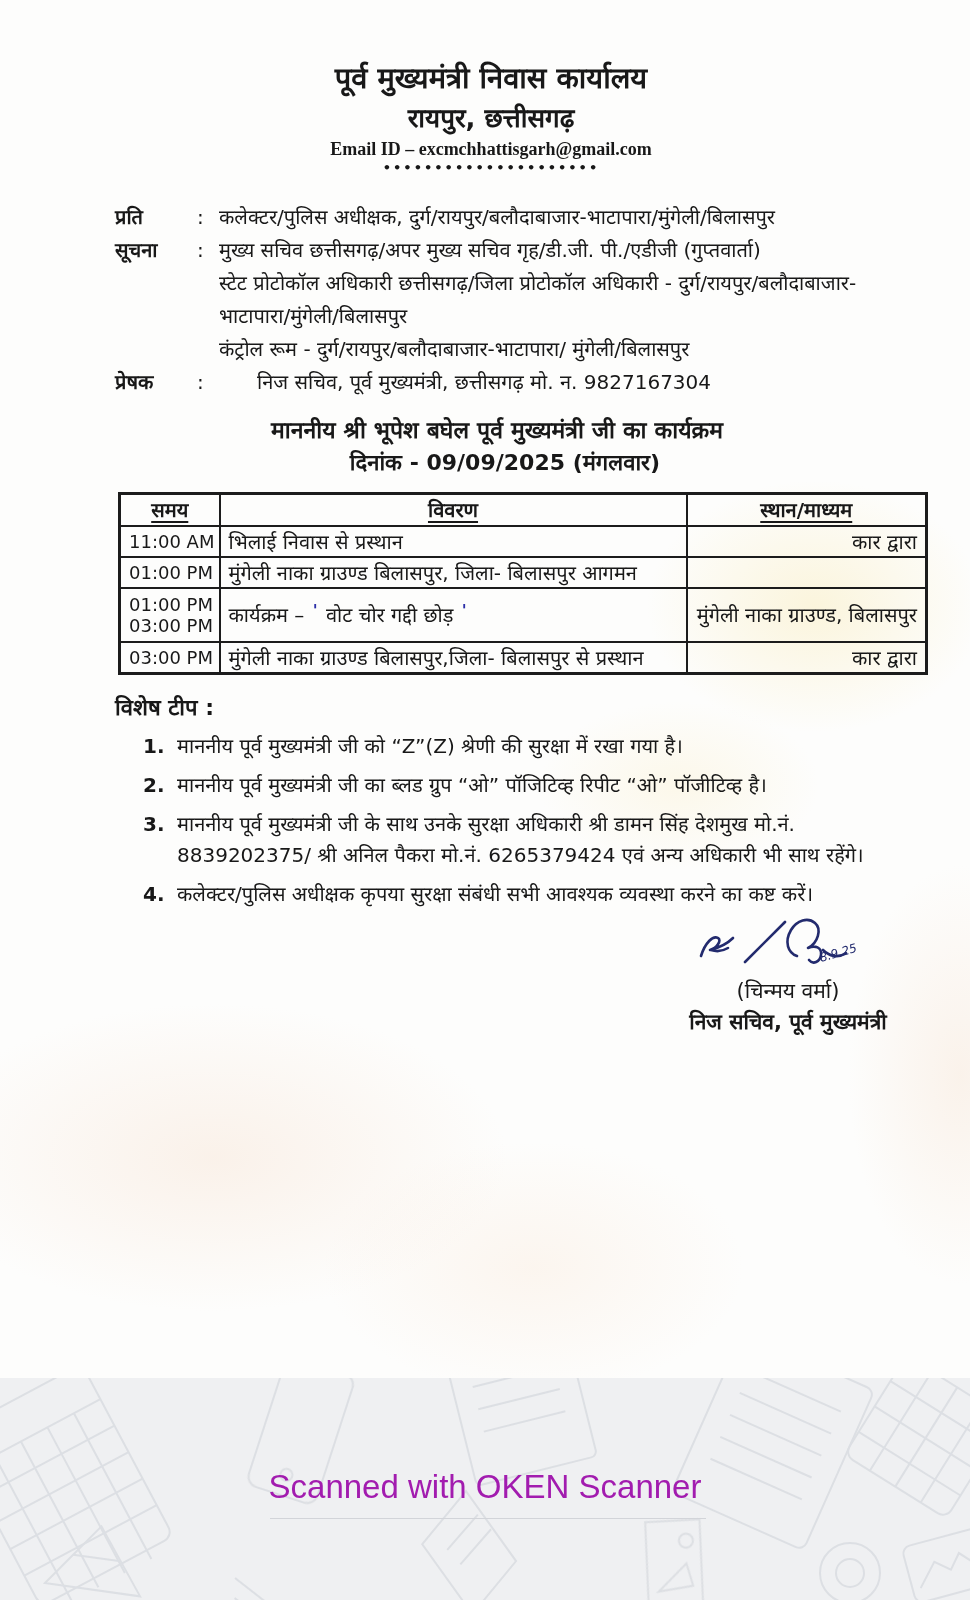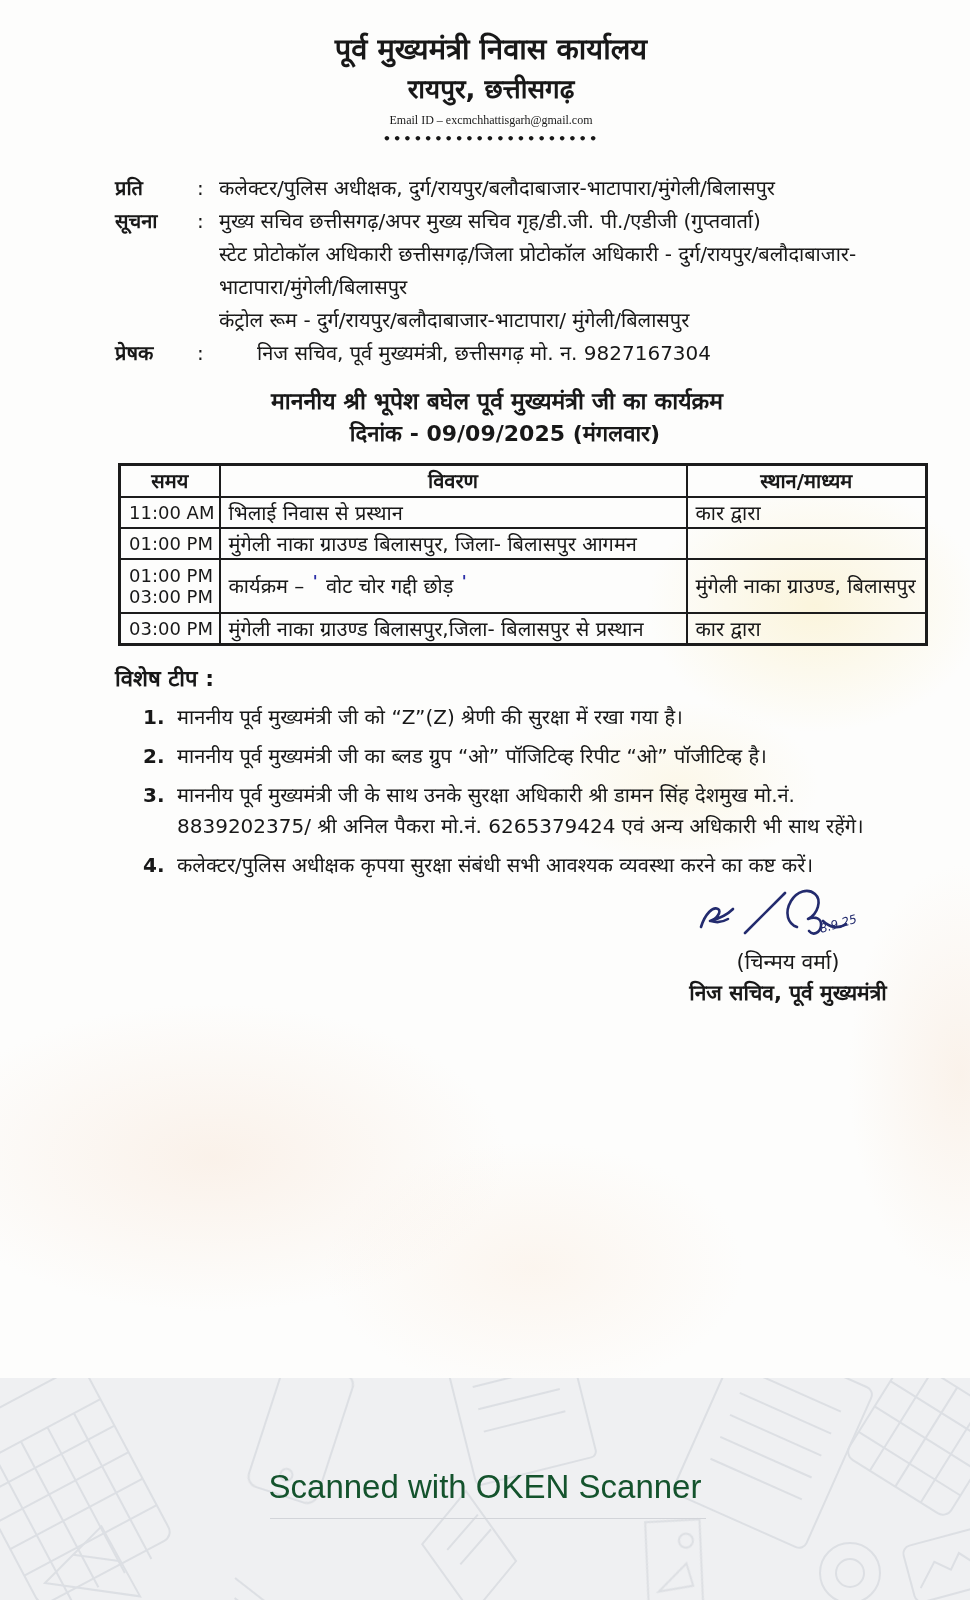--- a/index.html
+++ b/index.html
@@ -15,46 +15,46 @@
     background:
       radial-gradient(ellipse 240px 180px at 84% 44%, rgba(248,233,176,.42), rgba(248,233,176,0) 70%),
       radial-gradient(ellipse 200px 120px at 70% 57%, rgba(250,238,200,.35), rgba(250,238,200,0) 70%),
       radial-gradient(ellipse 420px 220px at 22% 84%, rgba(246,224,206,.40), rgba(246,224,206,0) 70%),
       radial-gradient(ellipse 300px 180px at 55% 92%, rgba(249,231,214,.35), rgba(249,231,214,0) 70%),
       radial-gradient(ellipse 160px 300px at 99% 78%, rgba(246,226,208,.40), rgba(246,226,208,0) 70%),
       #fdfdfc;
     overflow:hidden;
   }
   
-  .letterhead { padding-top:28px; text-align:center;margin-left:12px; }
+  .letterhead { padding-top:57px; text-align:center;margin-left:12px; }
   .org-name  { font-size:29px; font-weight:700; line-height:42px; }
   .city-line { font-size:26px; font-weight:700; line-height:38px; }
   .addr-line { font-size:18px; font-weight:500; line-height:27px; margin-top:2px; }
-  .email-line{ font-size:12px; font-weight:400; line-height:24px; font-family:"Liberation Serif", serif; }
+  .email-line{ font-size:18px; font-weight:700; line-height:24px; font-family:"Liberation Serif", serif; }
   .dots-line { font-size:13px; font-weight:700; letter-spacing:2px; line-height:14px; }
   
   .recipients { margin:26px 0 0 115px; width:820px; }
   .recip-row { display:grid; grid-template-columns:82px 22px 1fr; font-size:20px; line-height:33px; white-space:nowrap; }
   .recip-label { font-weight:600; }
   .sender-row .recip-content { padding-left:38px; }
   
   .prog-title { margin-top:14px; text-align:center; font-size:23px; font-weight:700; line-height:34px; padding-left:24px; }
   .prog-date  { text-align:center; font-size:22px; font-weight:700; line-height:32px; padding-left:40px; }
   
   table.sched { border-collapse:collapse; margin:13px 0 0 118px; width:807px; table-layout:fixed; border:3px solid #1c1c1c; }
   .sched th, .sched td { border:2px solid #1c1c1c; font-size:20px; padding:1px 8px; vertical-align:middle; }
   .sched th { height:32px; font-weight:700; text-align:center; }
-  .sched th span { text-underline-offset:4px; }
+  .sched th span { text-decoration:underline; text-underline-offset:4px; }
   .sched td { height:20px; }
   .col-time { width:100px; }
   .col-detail { width:467px; }
   .col-venue { width:240px; }
   td.time { text-align:center; font-size:18px; white-space:nowrap; }
   td.detail { text-align:left; white-space:nowrap; overflow:hidden; }
-  td.venue { text-align:left; white-space:nowrap; overflow:hidden; }
+  td.venue { text-align:right; white-space:nowrap; overflow:hidden; }
   tr.tall td { height:54px; }
   .blue-quote { color:#2c2fa8; font-weight:700; font-size:16px; vertical-align:6px; padding:0 2px; }
   
   .notes { margin:18px 0 0 115px; width:800px; }
   .notes-heading { font-size:22px; font-weight:700; line-height:30px; }
   .note { display:flex; margin-top:8px; font-size:20px; line-height:31px; }
   .note-num { flex:none; width:28px; margin-left:28px; font-weight:600; }
   .note-text { flex:1; padding-left:6px; }
   
   .footer { position:relative; margin-top:0; height:170px; }
@@ -62,21 +62,21 @@
   .dated { font-size:20px; line-height:30px; }
   .distribution { font-size:21px; line-height:32px; letter-spacing:.2px; }
   .f-right { position:absolute; left:648px; top:0; width:280px; text-align:center; }
   .sig-wrap { height:66px; position:relative; }
   .signer-name  { font-size:21px; line-height:30px; font-weight:500; }
   .signer-title { font-size:21px; line-height:32px; font-weight:600; }
   
   .scan-banner { position:relative; width:970px; height:222px; background:#eff0f2; overflow:hidden; }
   .scan-pattern { position:absolute; left:0; top:0; }
   .scan-text { position:absolute; top:90px; left:0; width:100%; text-align:center;
-               font-family:"Liberation Sans", sans-serif; font-size:33px; color:#14532d; }
+               font-family:"Liberation Sans", sans-serif; font-size:33px; color:#a21caf; }
   .scan-underline { position:absolute; top:140px; left:270px; width:436px; height:1px; background:#d2d4d9; }
 </style>
 </head>
 <body>
 
 <div class="paper">
 
   <div class="letterhead">
     <div class="org-name">पूर्व मुख्यमंत्री निवास कार्यालय</div>
     <div class="city-line">रायपुर, छत्तीसगढ़</div>

